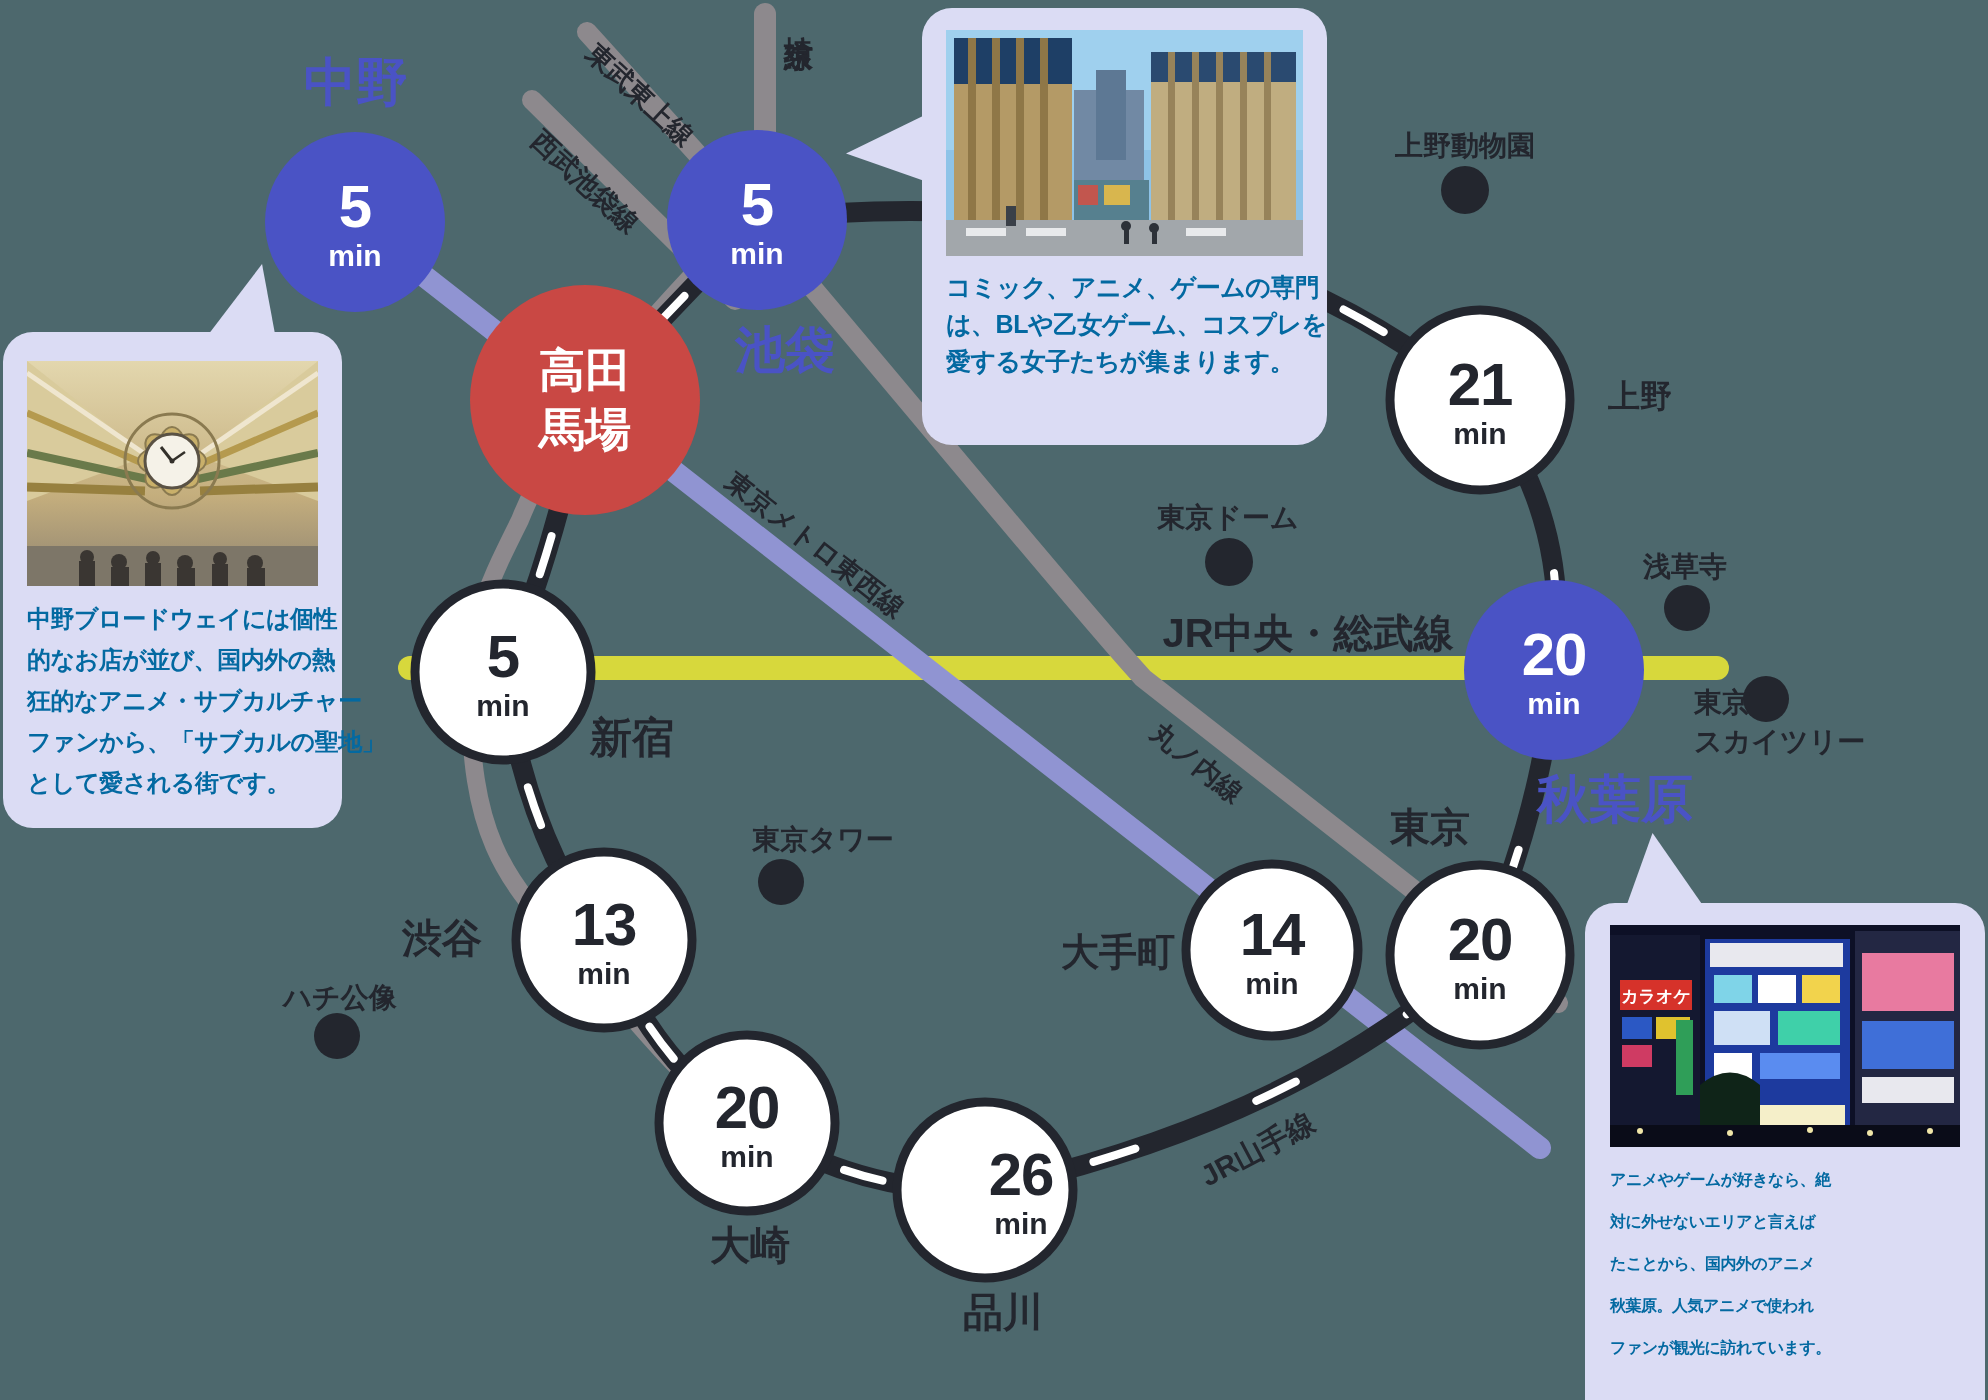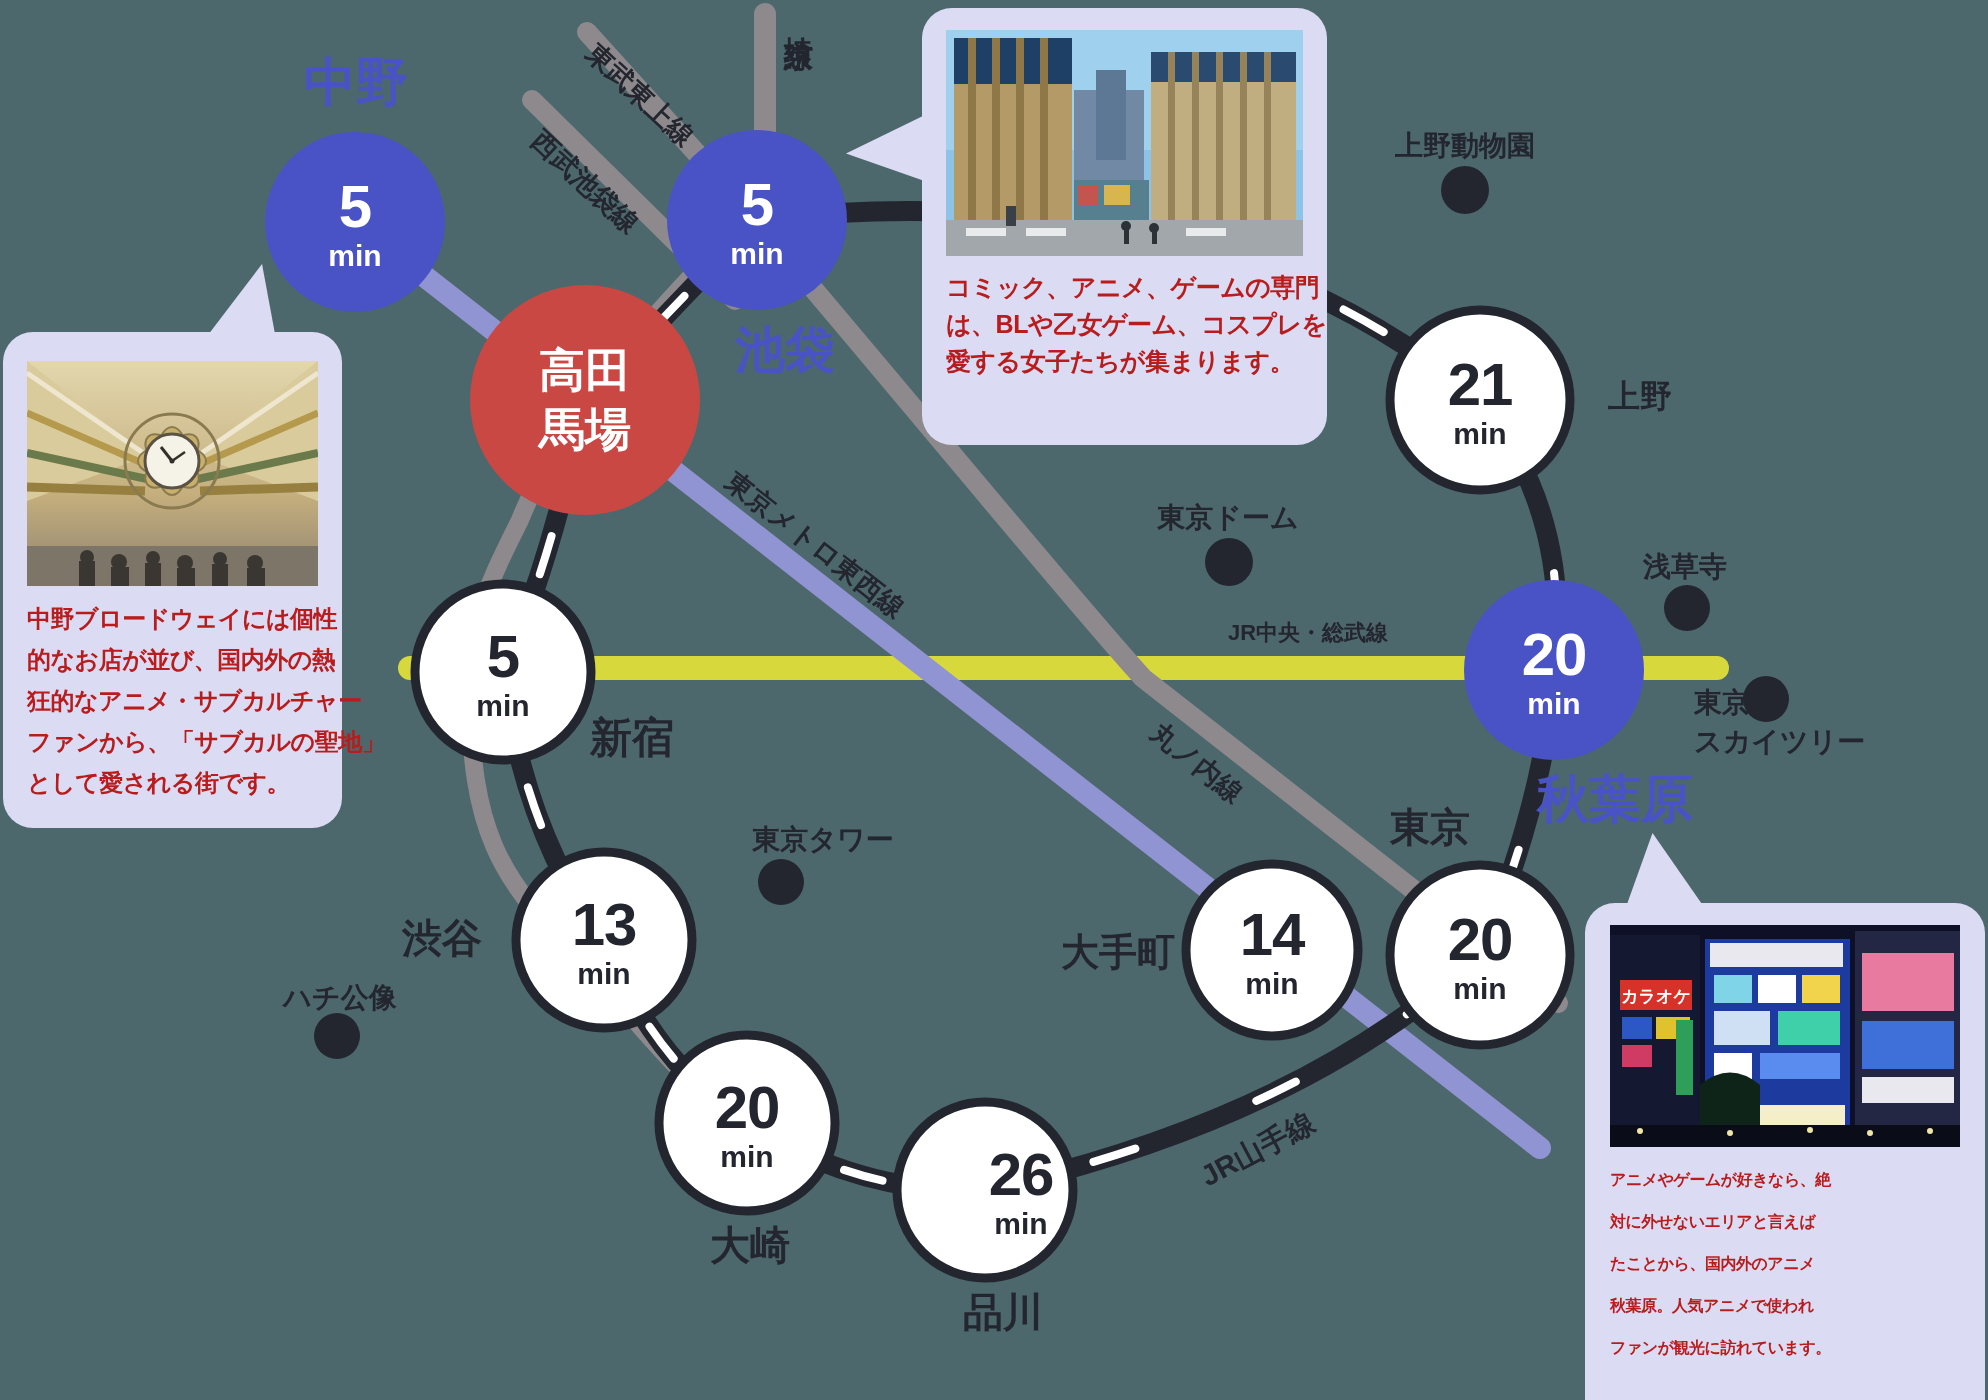--- a/index.html
+++ b/index.html
@@ -14,21 +14,21 @@
   .line-label{font-size:27px;font-weight:800;}
   .vert{writing-mode:vertical-rl;transform:translate(-50%,0);letter-spacing:3px;}
   .time{position:absolute;transform:translate(-50%,-50%);text-align:center;line-height:1;color:#23262e;}
   .time .n{display:block;font-size:60px;font-weight:800;letter-spacing:-1px;}
   .time .m{display:block;font-size:30px;font-weight:700;margin-top:4px;}
   .time.onblue{color:#ffffff;}
   .hub-label{position:absolute;transform:translate(-50%,-50%);text-align:center;color:#fff;
              font-size:46px;font-weight:800;line-height:1.28;white-space:nowrap;}
   .callout{position:absolute;background:#dbdcf4;border-radius:30px;}
   .callout .photo{display:block;}
-  .callout p{margin:0;color:#b91c1c;font-weight:600;white-space:nowrap;letter-spacing:-0.5px;}
+  .callout p{margin:0;color:#0369a1;font-weight:600;white-space:nowrap;letter-spacing:-0.5px;}
   .tail{position:absolute;background:#dbdcf4;}
   #tail-ikebukuro{left:846px;top:113px;width:80px;height:70px;clip-path:polygon(100% 2%,100% 98%,0 58%);}
   #tail-nakano{left:203px;top:264px;width:72px;height:70px;clip-path:polygon(8% 100%,100% 100%,82% 0);}
   #tail-akihabara{left:1626px;top:833px;width:78px;height:74px;clip-path:polygon(0 100%,100% 100%,34% 0);}
   #co-ikebukuro{left:922px;top:8px;width:405px;height:437px;padding:22px 24px 0 24px;}
   #co-ikebukuro p{font-size:25px;line-height:37px;}
   #co-ikebukuro .photo{margin-bottom:13px;}
   #co-nakano{left:3px;top:332px;width:339px;height:496px;padding:29px 24px 0 24px;}
   #co-nakano p{font-size:24px;line-height:41px;}
   #co-nakano .photo{margin-bottom:12px;}
@@ -156,21 +156,21 @@
   <div class="lbl st-label" style="left:750px;top:1245px;">大崎</div>
   <div class="lbl st-label" style="left:1003px;top:1312px;">品川</div>
   <div class="lbl st-label" style="left:1118px;top:952px;font-size:38px;">大手町</div>
   <div class="lbl st-label" style="left:1430px;top:827px;">東京</div>
   <div class="lbl st-label" style="left:1640px;top:397px;font-size:32px;">上野</div>
 
   <div class="lbl line-label vert" style="left:799px;top:14px;font-size:29px;">埼京線</div>
   <div class="lbl line-label" style="left:640px;top:95px;transform:translate(-50%,-50%) rotate(43deg);">東武東上線</div>
   <div class="lbl line-label" style="left:585px;top:182px;transform:translate(-50%,-50%) rotate(43deg);">西武池袋線</div>
   <div class="lbl line-label" style="left:815px;top:545px;transform:translate(-50%,-50%) rotate(38deg);">東京メトロ東西線</div>
-  <div class="lbl line-label" style="left:1308px;top:633px;font-size:22px;">JR中央・総武線</div>
+  <div class="lbl line-label" style="left:1308px;top:633px;font-size:40px;">JR中央・総武線</div>
   <div class="lbl line-label" style="left:1197px;top:763px;transform:translate(-50%,-50%) rotate(39deg);">丸ノ内線</div>
   <div class="lbl line-label" style="left:1258px;top:1150px;font-size:29px;transform:translate(-50%,-50%) rotate(-28deg);">JR山手線</div>
 
   <div class="lbl lm-label" style="left:1465px;top:146px;">上野動物園</div>
   <div class="lbl lm-label" style="left:1228px;top:518px;">東京ドーム</div>
   <div class="lbl lm-label" style="left:1685px;top:567px;">浅草寺</div>
   <div class="lbl lm-label" style="left:1694px;top:703px;transform:translate(0,-50%);">東京</div>
   <div class="lbl lm-label" style="left:1694px;top:742px;transform:translate(0,-50%);">スカイツリー</div>
   <div class="lbl lm-label" style="left:779px;top:840px;margin-left:44px;">東京タワー</div>
   <div class="lbl lm-label" style="left:340px;top:998px;">ハチ公像</div>

